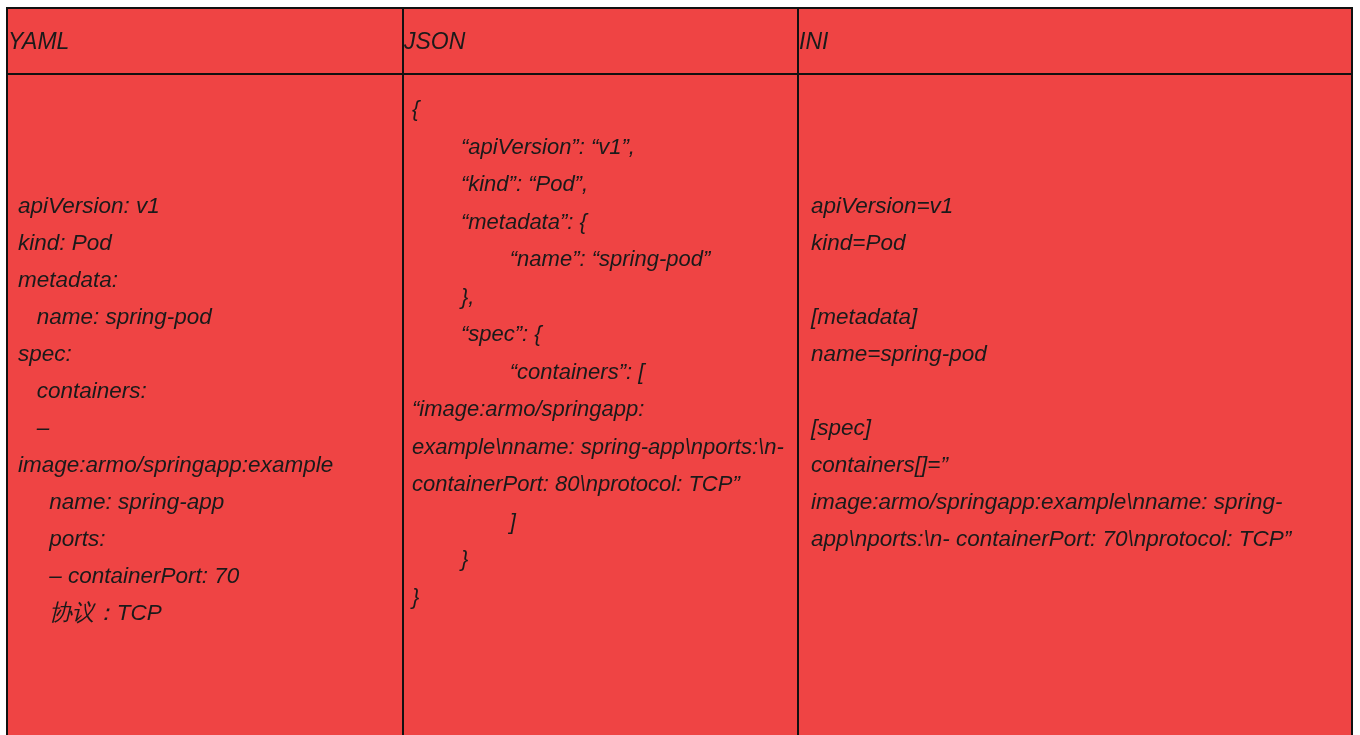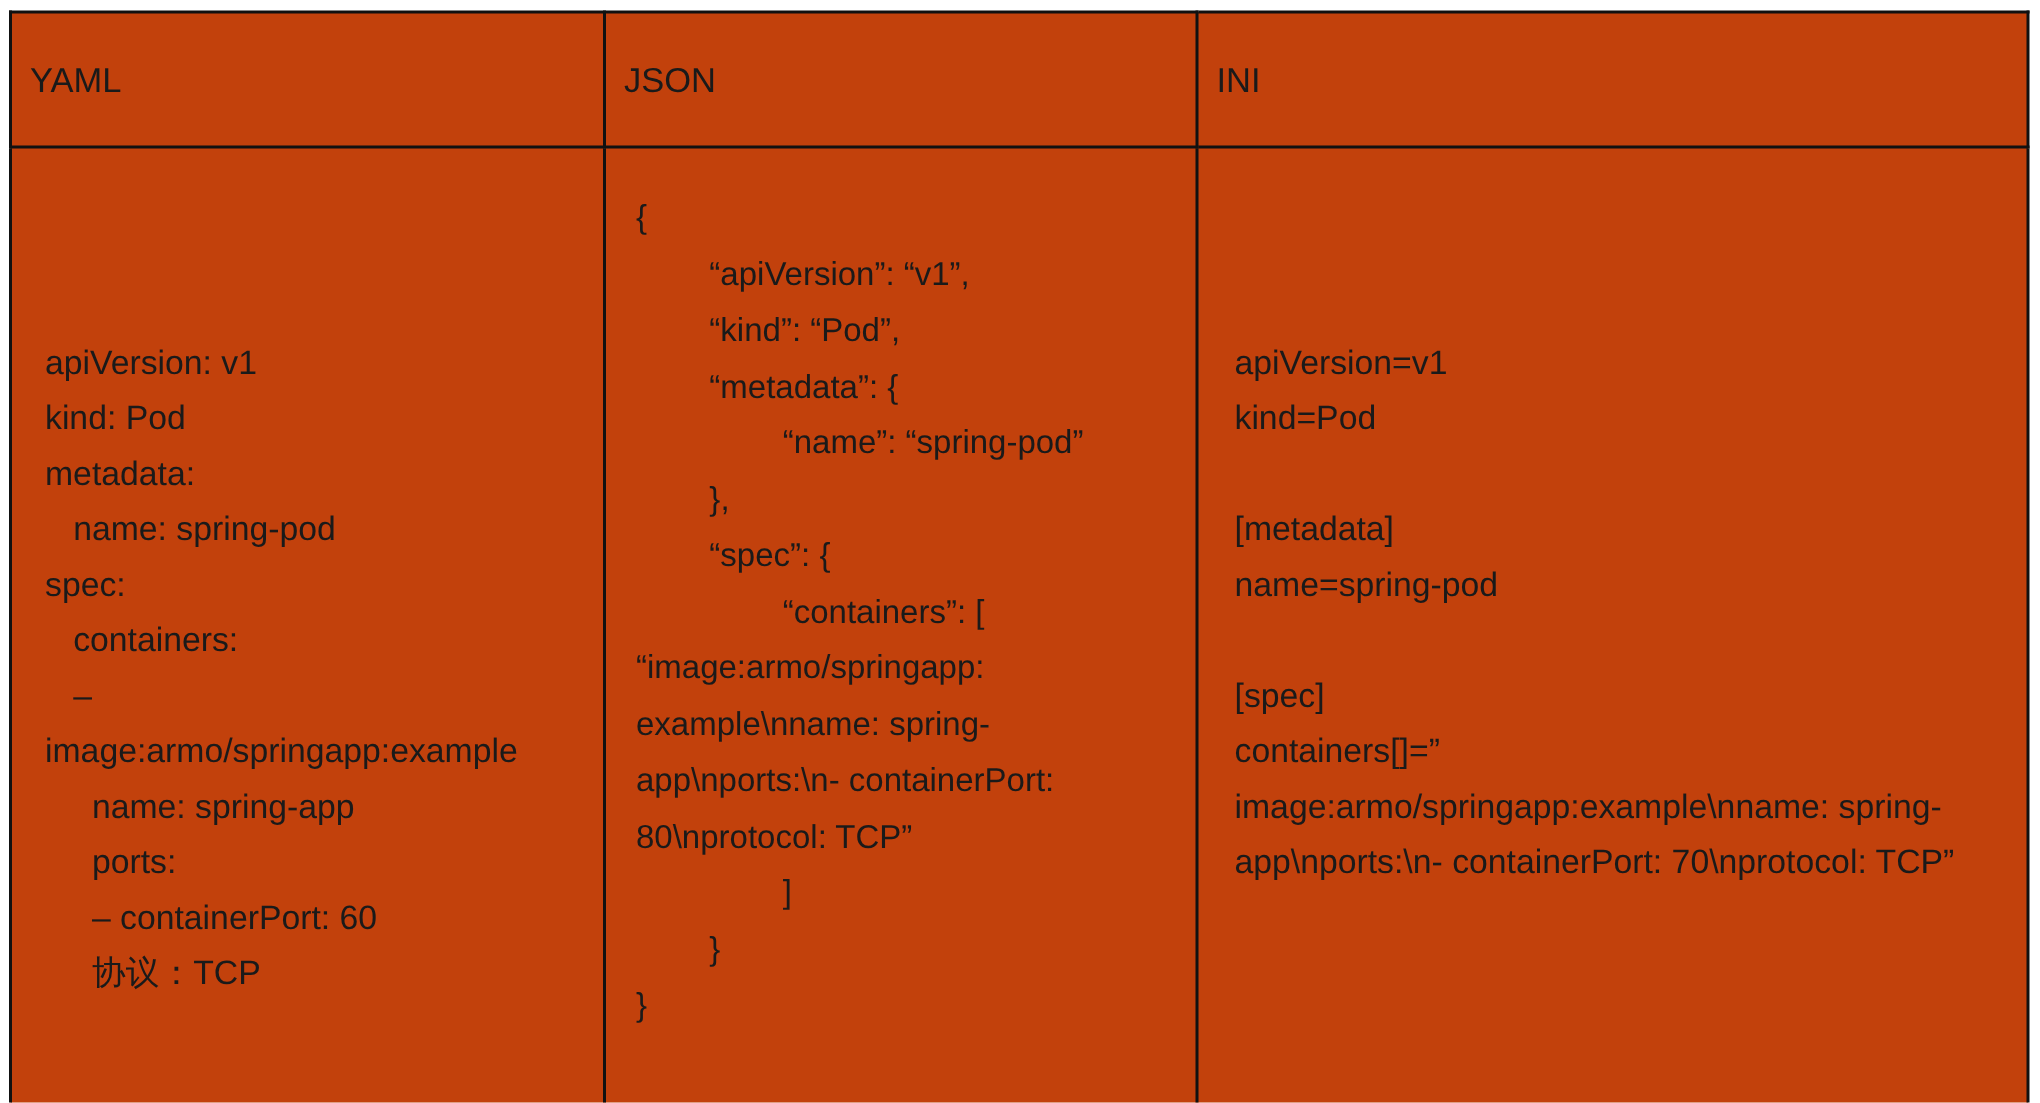--- a/index.html
+++ b/index.html
@@ -30,22 +30,23 @@
     height: 721px;
     border-collapse: collapse;
     table-layout: fixed;
     background: #fefefe;
   }
 
   table.format-table td,
   table.format-table th {
     border: 2px solid #111111;
     vertical-align: top;
-    padding: 12px;
-    background: #c2410c;
+    padding: 0;
+    background: #ef4444;
+    font-style: italic;
   }
 
   col.col-yaml { width: 396px; }
   col.col-json { width: 395px; }
   col.col-ini  { width: 554px; }
 
   tr.header-row { height: 64px; }
 
   th.col-header {
     text-align: left;
@@ -111,21 +112,21 @@
             <div class="code-block">apiVersion: v1
 kind: Pod
 metadata:
    name: spring-pod
 spec:
    containers:
    –
 image:armo/springapp:example
      name: spring-app
      ports:
-     – containerPort: 60
+     – containerPort: 70
      协议：TCP</div>
           </div>
         </td>
         <td>
           <div class="cell-body json-body">
             <div class="code-block">{
         “apiVersion”: “v1”,
         “kind”: “Pod”,
         “metadata”: {
                 “name”: “spring-pod”

